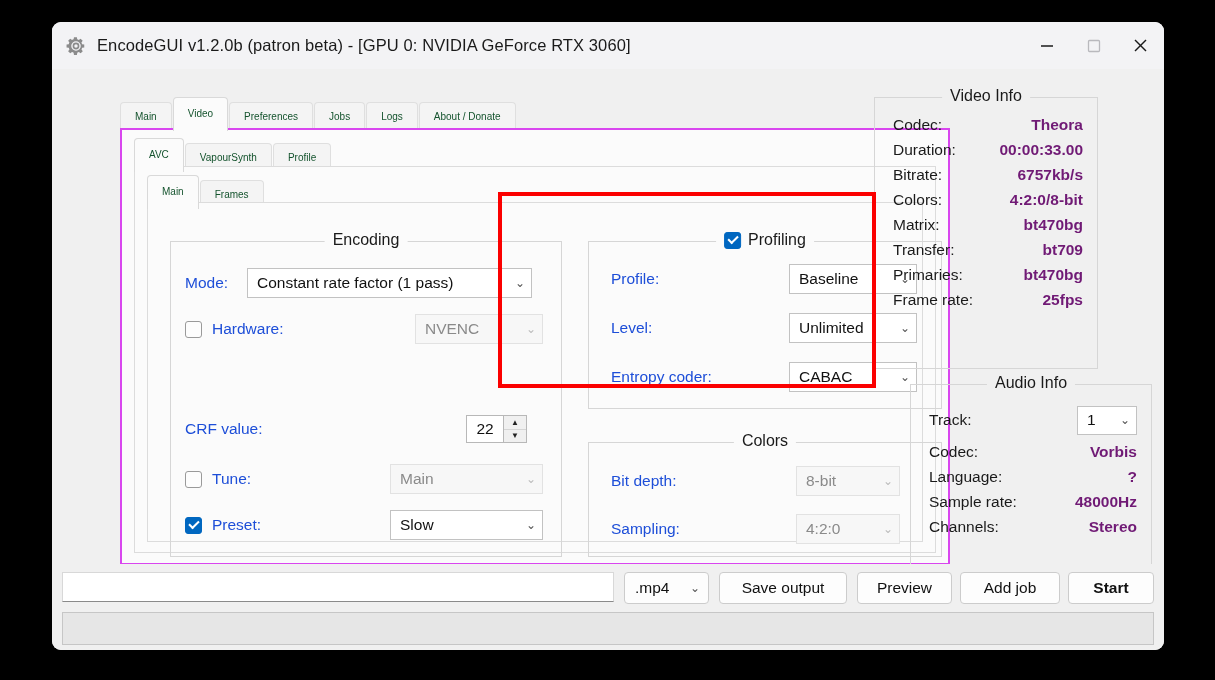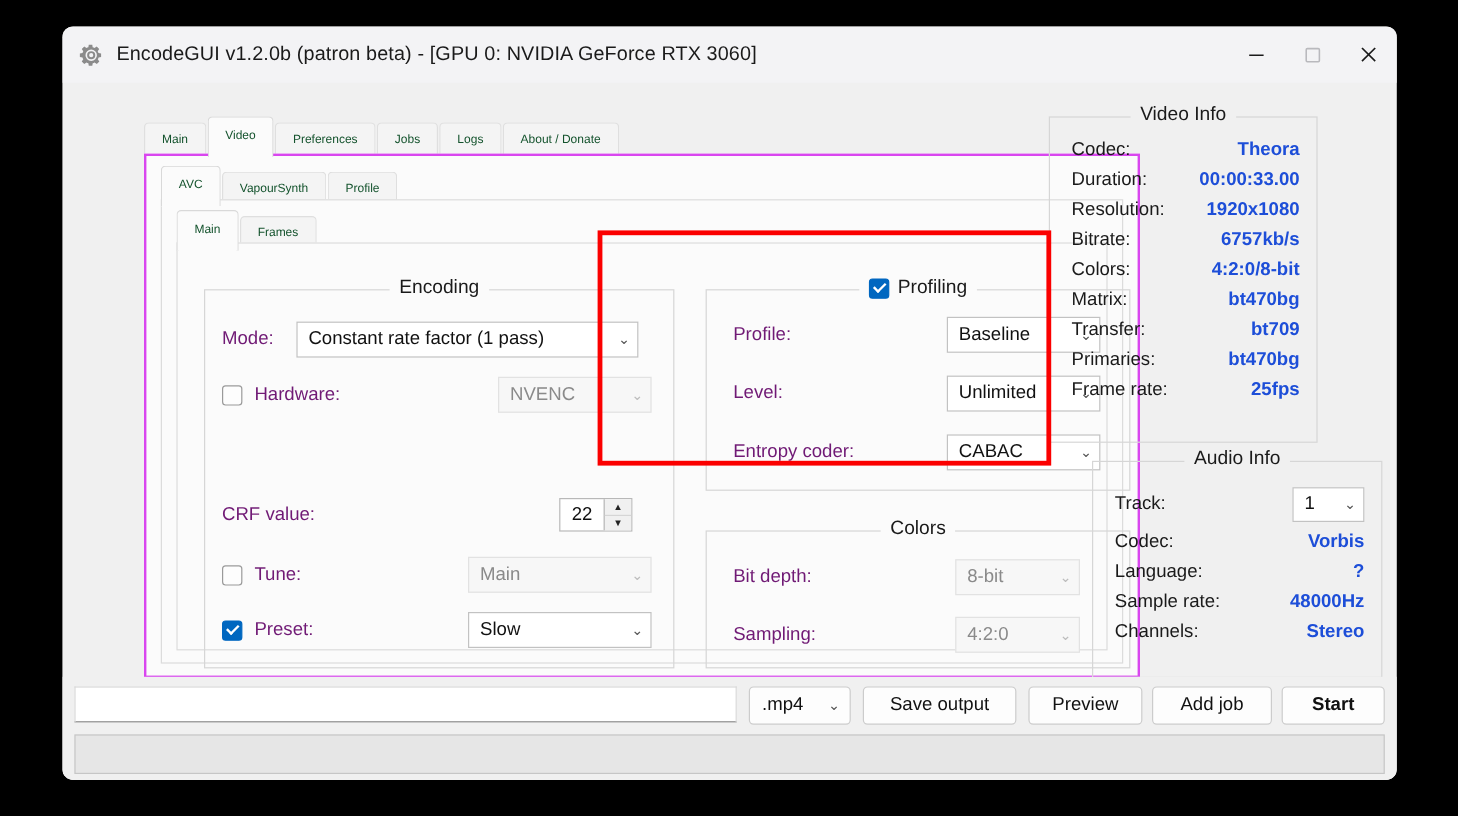--- a/index.html
+++ b/index.html
@@ -157,21 +157,21 @@
     gap: 7px;
   }
 
   .row {
     position: absolute;
     display: flex;
     align-items: center;
   }
   .lbl {
     font-size: 15.5px;
-    color: #701a75;
+    color: #1d4ed8;
     white-space: nowrap;
   }
 
   
   .combo {
     box-sizing: border-box;
     height: 30px;
     background: #ffffff;
     border: 1px solid #c2c2c2;
     display: flex;
@@ -283,21 +283,21 @@
   .inforow {
     display: flex;
     justify-content: space-between;
     align-items: center;
     font-size: 15.5px;
     padding: 0 14px 0 18px;
     height: 25px;
   }
   .inforow .k { color: #1a1a1a; }
   .inforow .v {
-    color: #1d4ed8;
+    color: #701a75;
     font-weight: bold;
   }
 
   
   #bottombar {
     position: absolute;
     left: 0;
     right: 0;
     bottom: 0;
     height: 86px;
@@ -513,24 +513,20 @@
   <div class="infopanel" style="left:822px; top:75px; width:224px; height:272px;text-align:center;">
     <div class="legend">Video Info</div>
     <div style="padding-top:14px;">
       <div class="inforow">
         <span class="k">Codec:</span>
         <span class="v">Theora</span>
       </div>
       <div class="inforow">
         <span class="k">Duration:</span>
         <span class="v">00:00:33.00</span>
-      </div>
-      <div class="inforow">
-        <span class="k">Resolution:</span>
-        <span class="v">1920x1080</span>
       </div>
       <div class="inforow">
         <span class="k">Bitrate:</span>
         <span class="v">6757kb/s</span>
       </div>
       <div class="inforow">
         <span class="k">Colors:</span>
         <span class="v">4:2:0/8-bit</span>
       </div>
       <div class="inforow">

